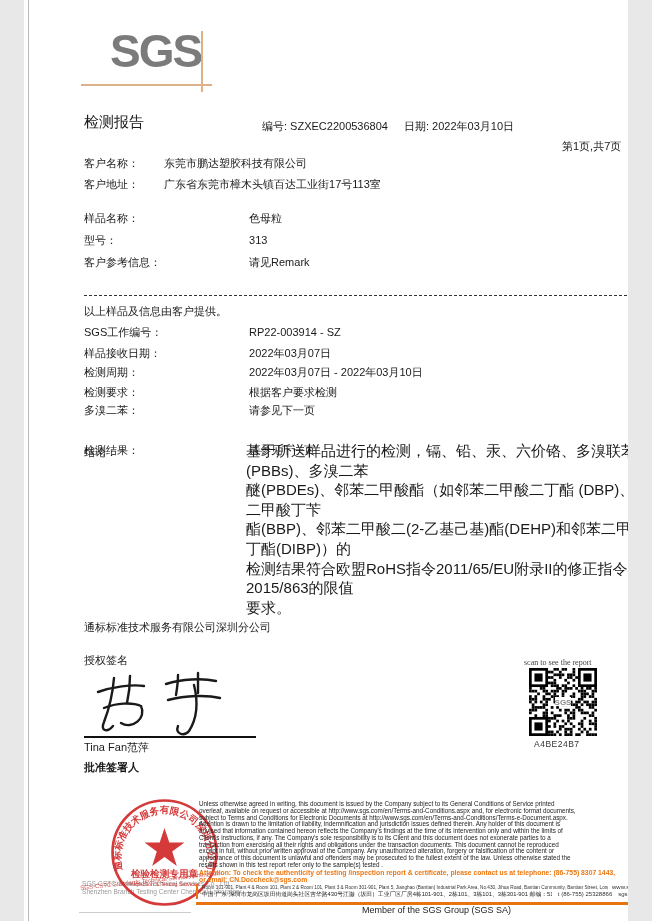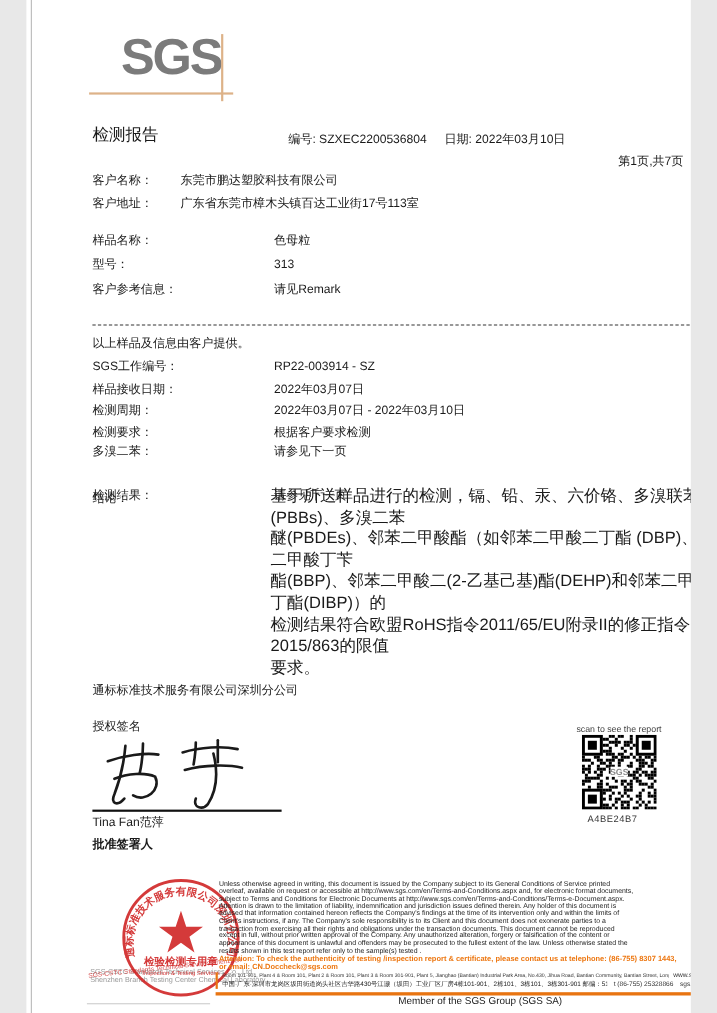--- a/index.html
+++ b/index.html
@@ -21,21 +21,21 @@
   .row{position:absolute;left:60px;font-size:11px;white-space:nowrap;}
   .row .lbl{display:inline-block;}
   .client .lbl{width:77px;}
   .wide .lbl{width:162px;}
   .para{position:absolute;left:222px;width:430px;font-size:15px;line-height:19.6px;white-space:pre-line;}
   .dashed{left:60px;top:295px;width:578px;border-top:1.5px dashed #333;}
   
   .sig-line{left:60px;top:672px;width:172px;height:64px;border-bottom:2px solid #111;}
   .small11{font-size:11px;}
   
-  .qr-caption{left:500px;top:658px;font-size:8px;color:#444;}
+  .qr-caption{left:500px;top:658px;font-size:8px;color:#444;font-family:Liberation Serif, serif;}
   .qr-code-label{left:510px;top:739px;font-size:8.5px;color:#333;letter-spacing:.5px;}
   
   .company-gray{left:58px;top:880px;font-size:6.6px;line-height:7.6px;color:#9a9a9a;white-space:pre-line;}
   .stamp-extra{left:56px;top:877px;font-size:6px;color:rgba(205,40,40,.8);transform:rotate(-6deg);white-space:nowrap;width:150px;}
   .disclaimer{left:175px;top:801px;width:468px;font-size:6.3px;line-height:6.75px;color:#222;
     text-align:justify;white-space:pre-line;}
   .attention{left:175px;top:869px;width:468px;font-size:6.8px;line-height:7.4px;font-weight:bold;
     color:#ed7711;white-space:pre-line;}
   .addr{left:172px;top:884px;width:470px;border-left:2px solid #e87411;padding-left:4px;}
   .addr-row{display:flex;align-items:baseline;}

